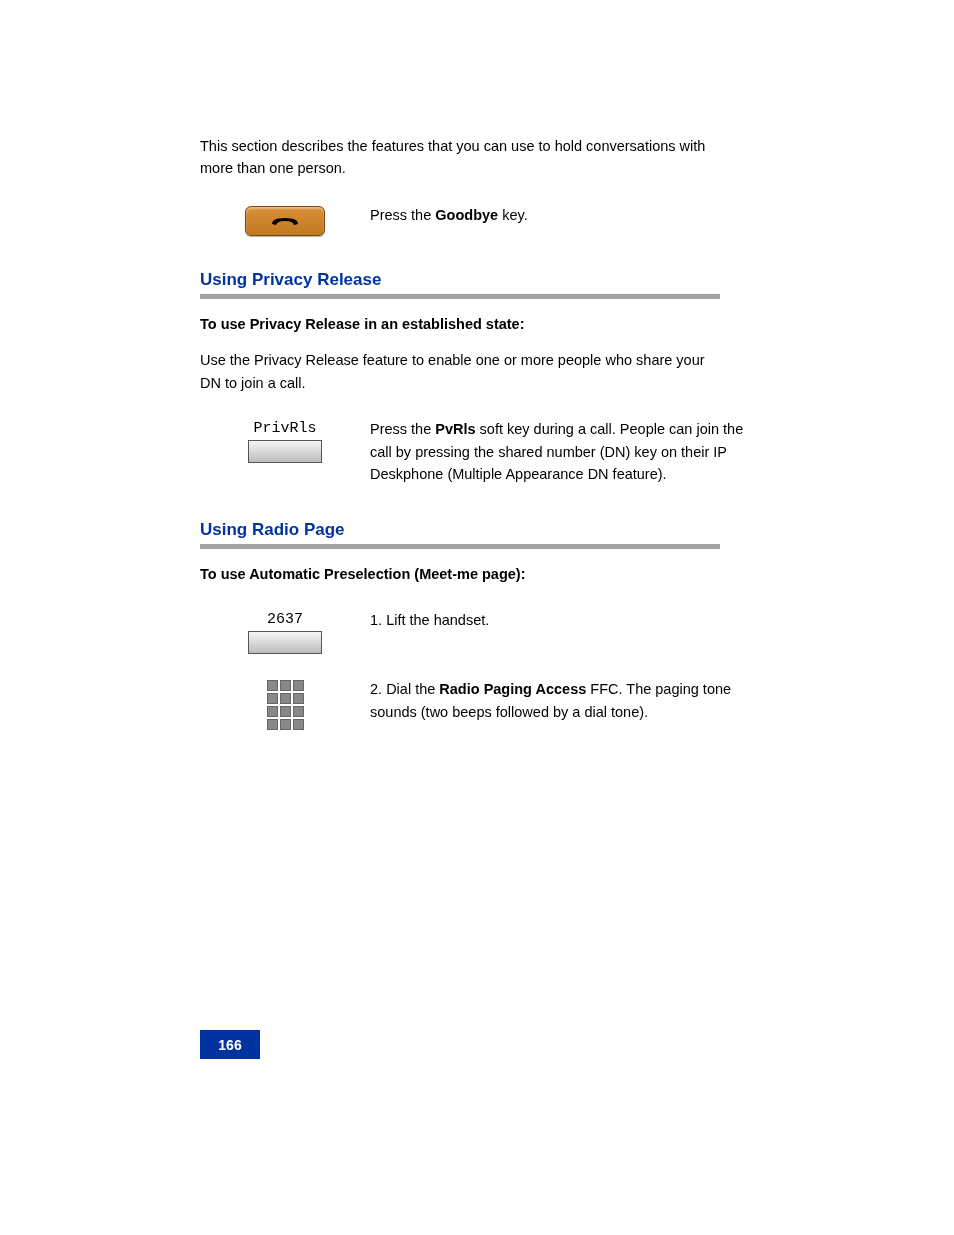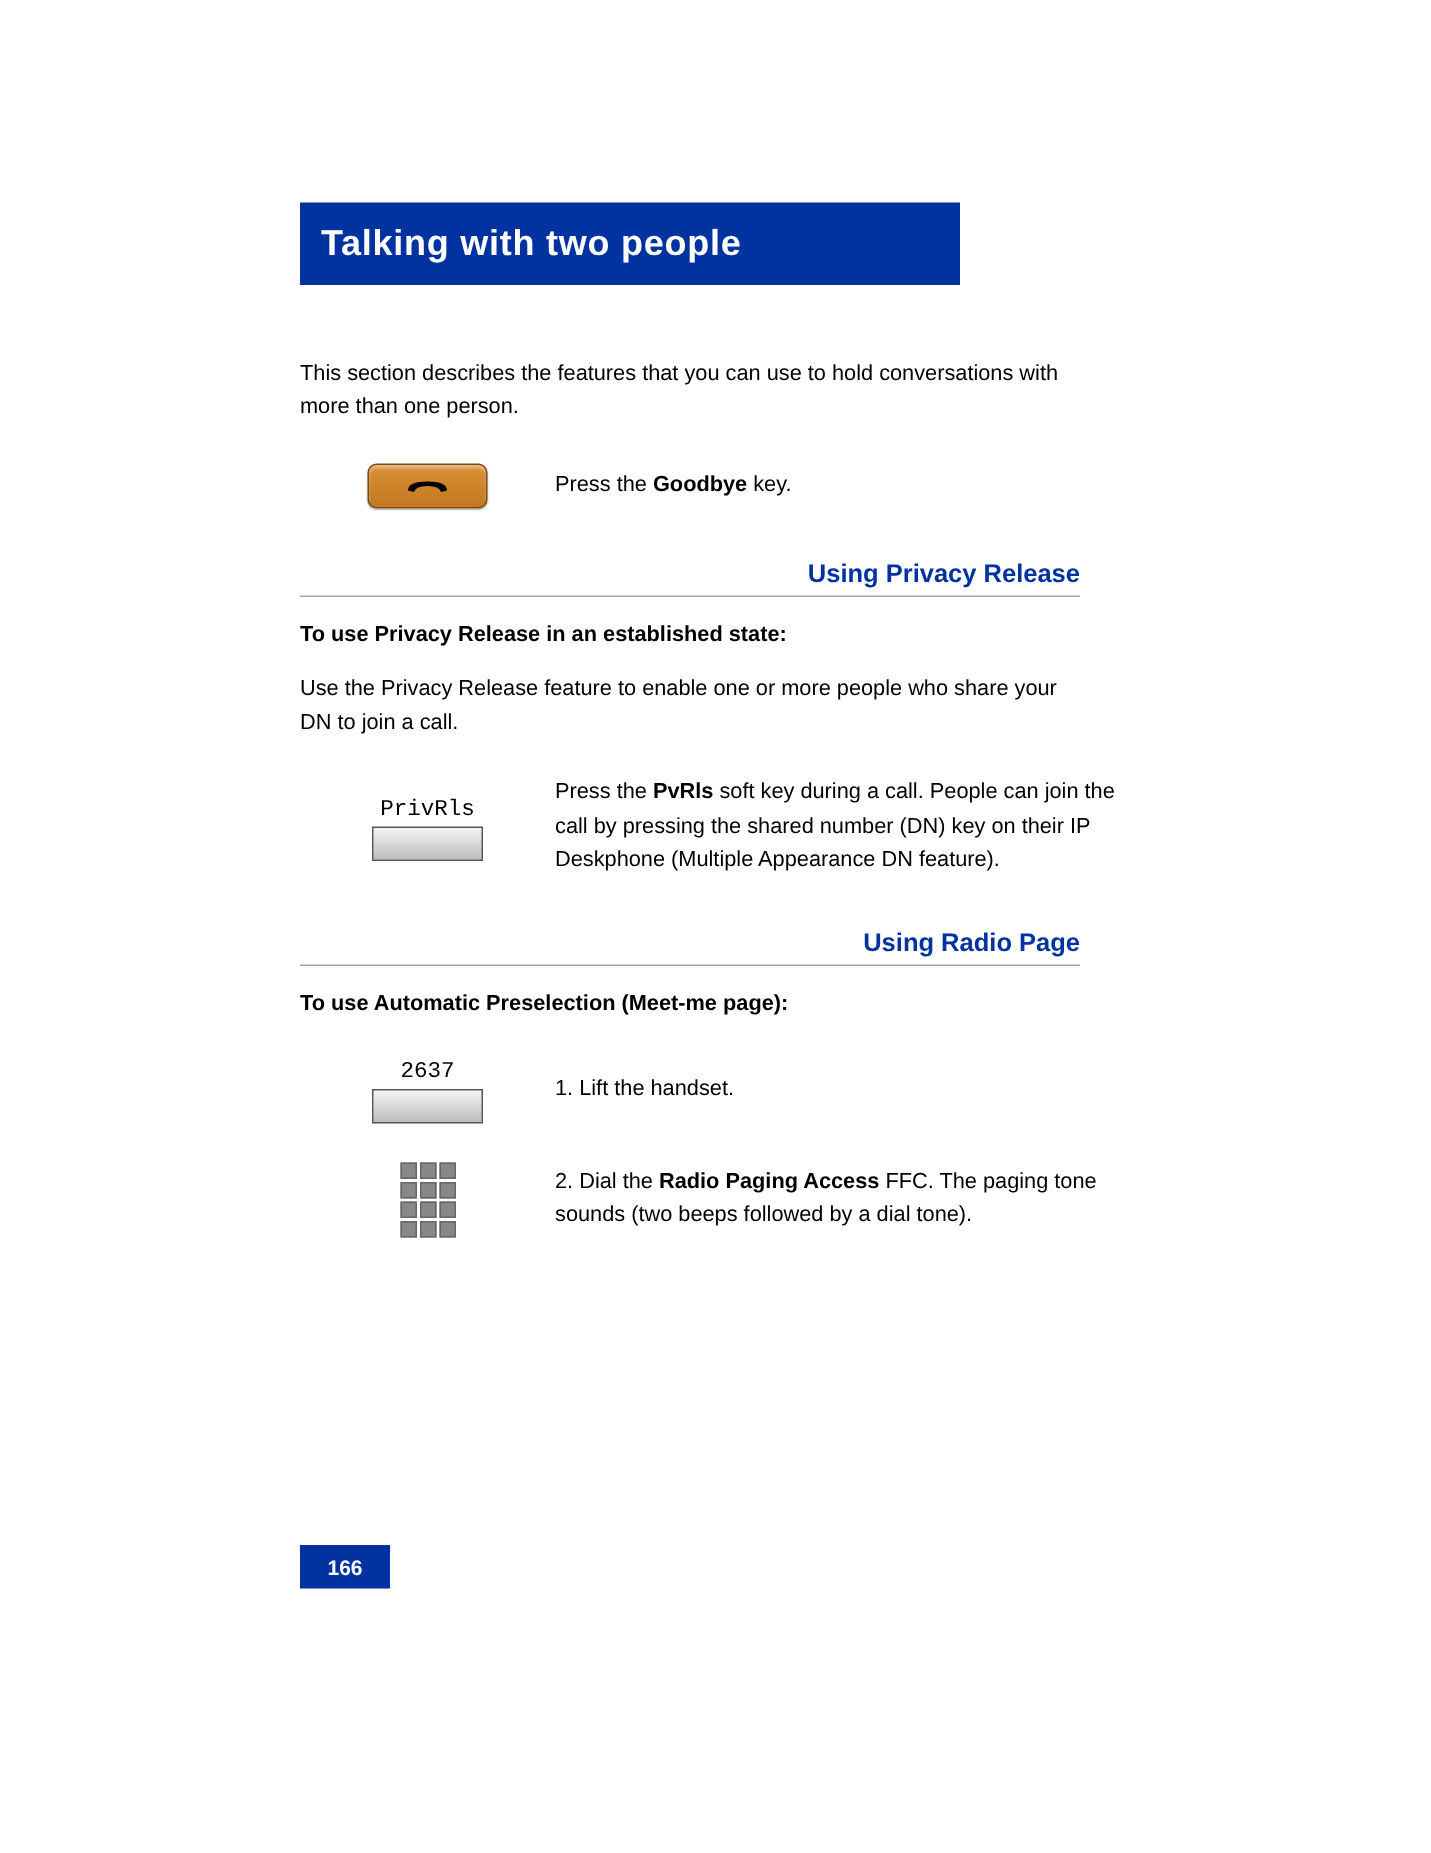--- a/index.html
+++ b/index.html
@@ -30,45 +30,44 @@
     letter-spacing: 0.5px;
   }
   .body-text {
     font-size: 14.5px;
     line-height: 1.55;
     margin-bottom: 14px;
     width: 520px;
   }
   .step-row {
     display: flex;
-    align-items: center;
+    align-items: flex-start;
     margin-bottom: 20px;
     margin-top: 24px;
   }
   .step-icon-col {
     width: 170px;
     display: flex;
     flex-direction: column;
     align-items: center;
     padding-top: 2px;
   }
   .step-text-col {
     flex: 1;
     font-size: 14.5px;
     line-height: 1.55;
   }
   .section-heading {
     font-size: 17px;
     font-weight: bold;
     color: #0033a0;
-    border-bottom: 1px solid #a3a3a3;
+    border-bottom: 5px solid #a3a3a3;
     padding-bottom: 4px;
     margin: 34px 0 14px 0;
     width: 520px;
-    text-align: right;
   }
   .goodbye-btn {
     width: 80px;
     height: 30px;
     border-radius: 6px;
     background: linear-gradient(#d99138, #c17820);
     border: 1px solid #7a4a10;
     display: flex;
     align-items: center;
     justify-content: center;
@@ -110,23 +109,20 @@
     font-size: 14px;
     font-weight: bold;
   }
   .bold { font-weight: bold; }
 </style>
 </head>
 <body>
 
 <div class="page">
 
-  <div class="title-bar">
-    <span class="title-bar-text">Talking with two people</span>
-  </div>
 
   <div class="body-text">This section describes the features that you can use to hold conversations with more than one person.</div>
 
   <div class="step-row">
     <div class="step-icon-col">
       <div class="goodbye-btn">
         <svg width="34" height="14" viewBox="0 0 34 14">
           <path d="M4 10 Q 4 4 17 4 Q 30 4 30 10 L 26 11 Q 25 7 17 7 Q 9 7 8 11 Z" fill="#000"></path>
         </svg>
       </div>

